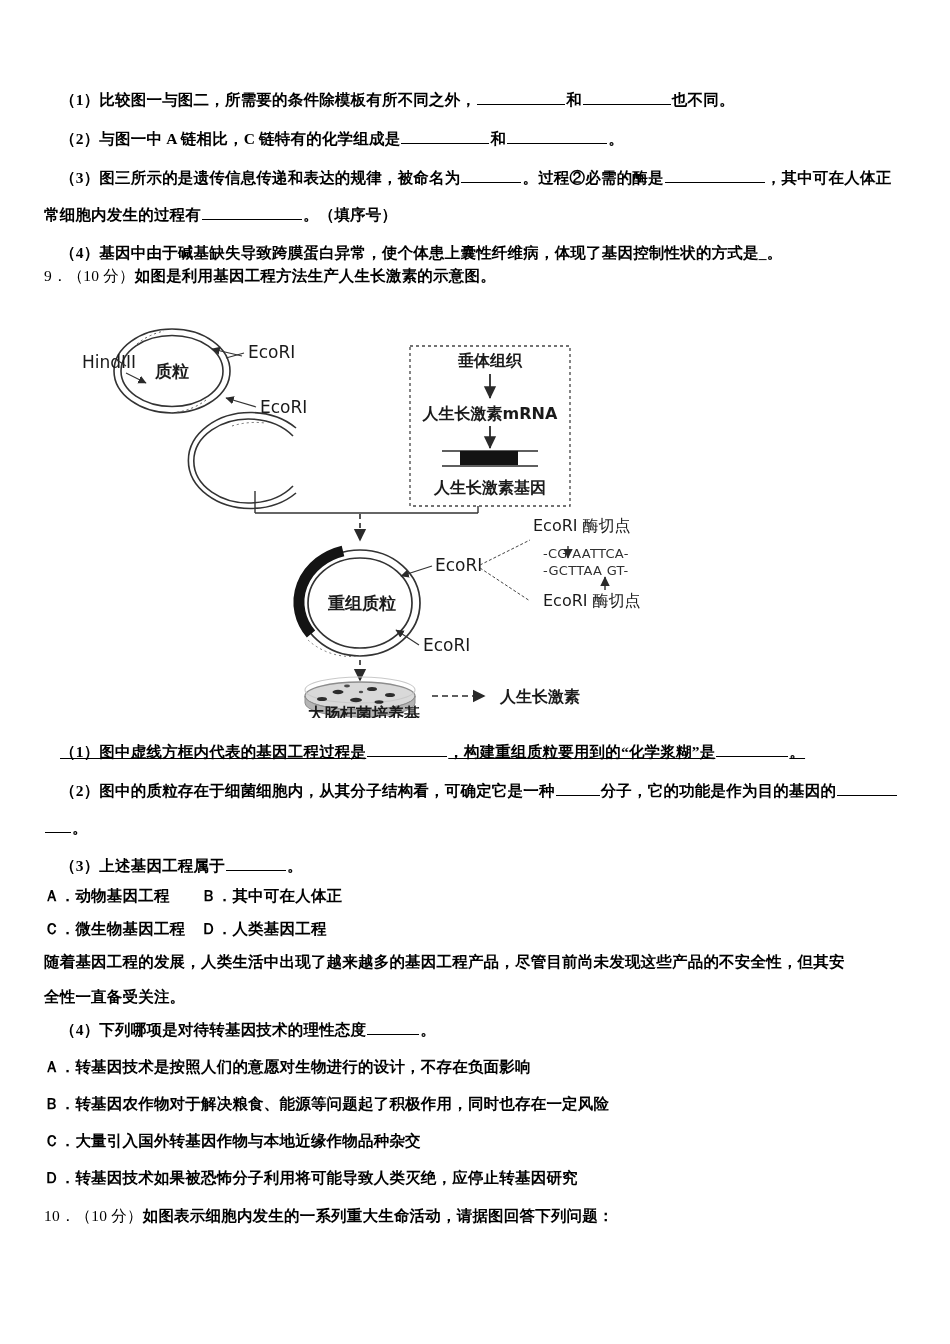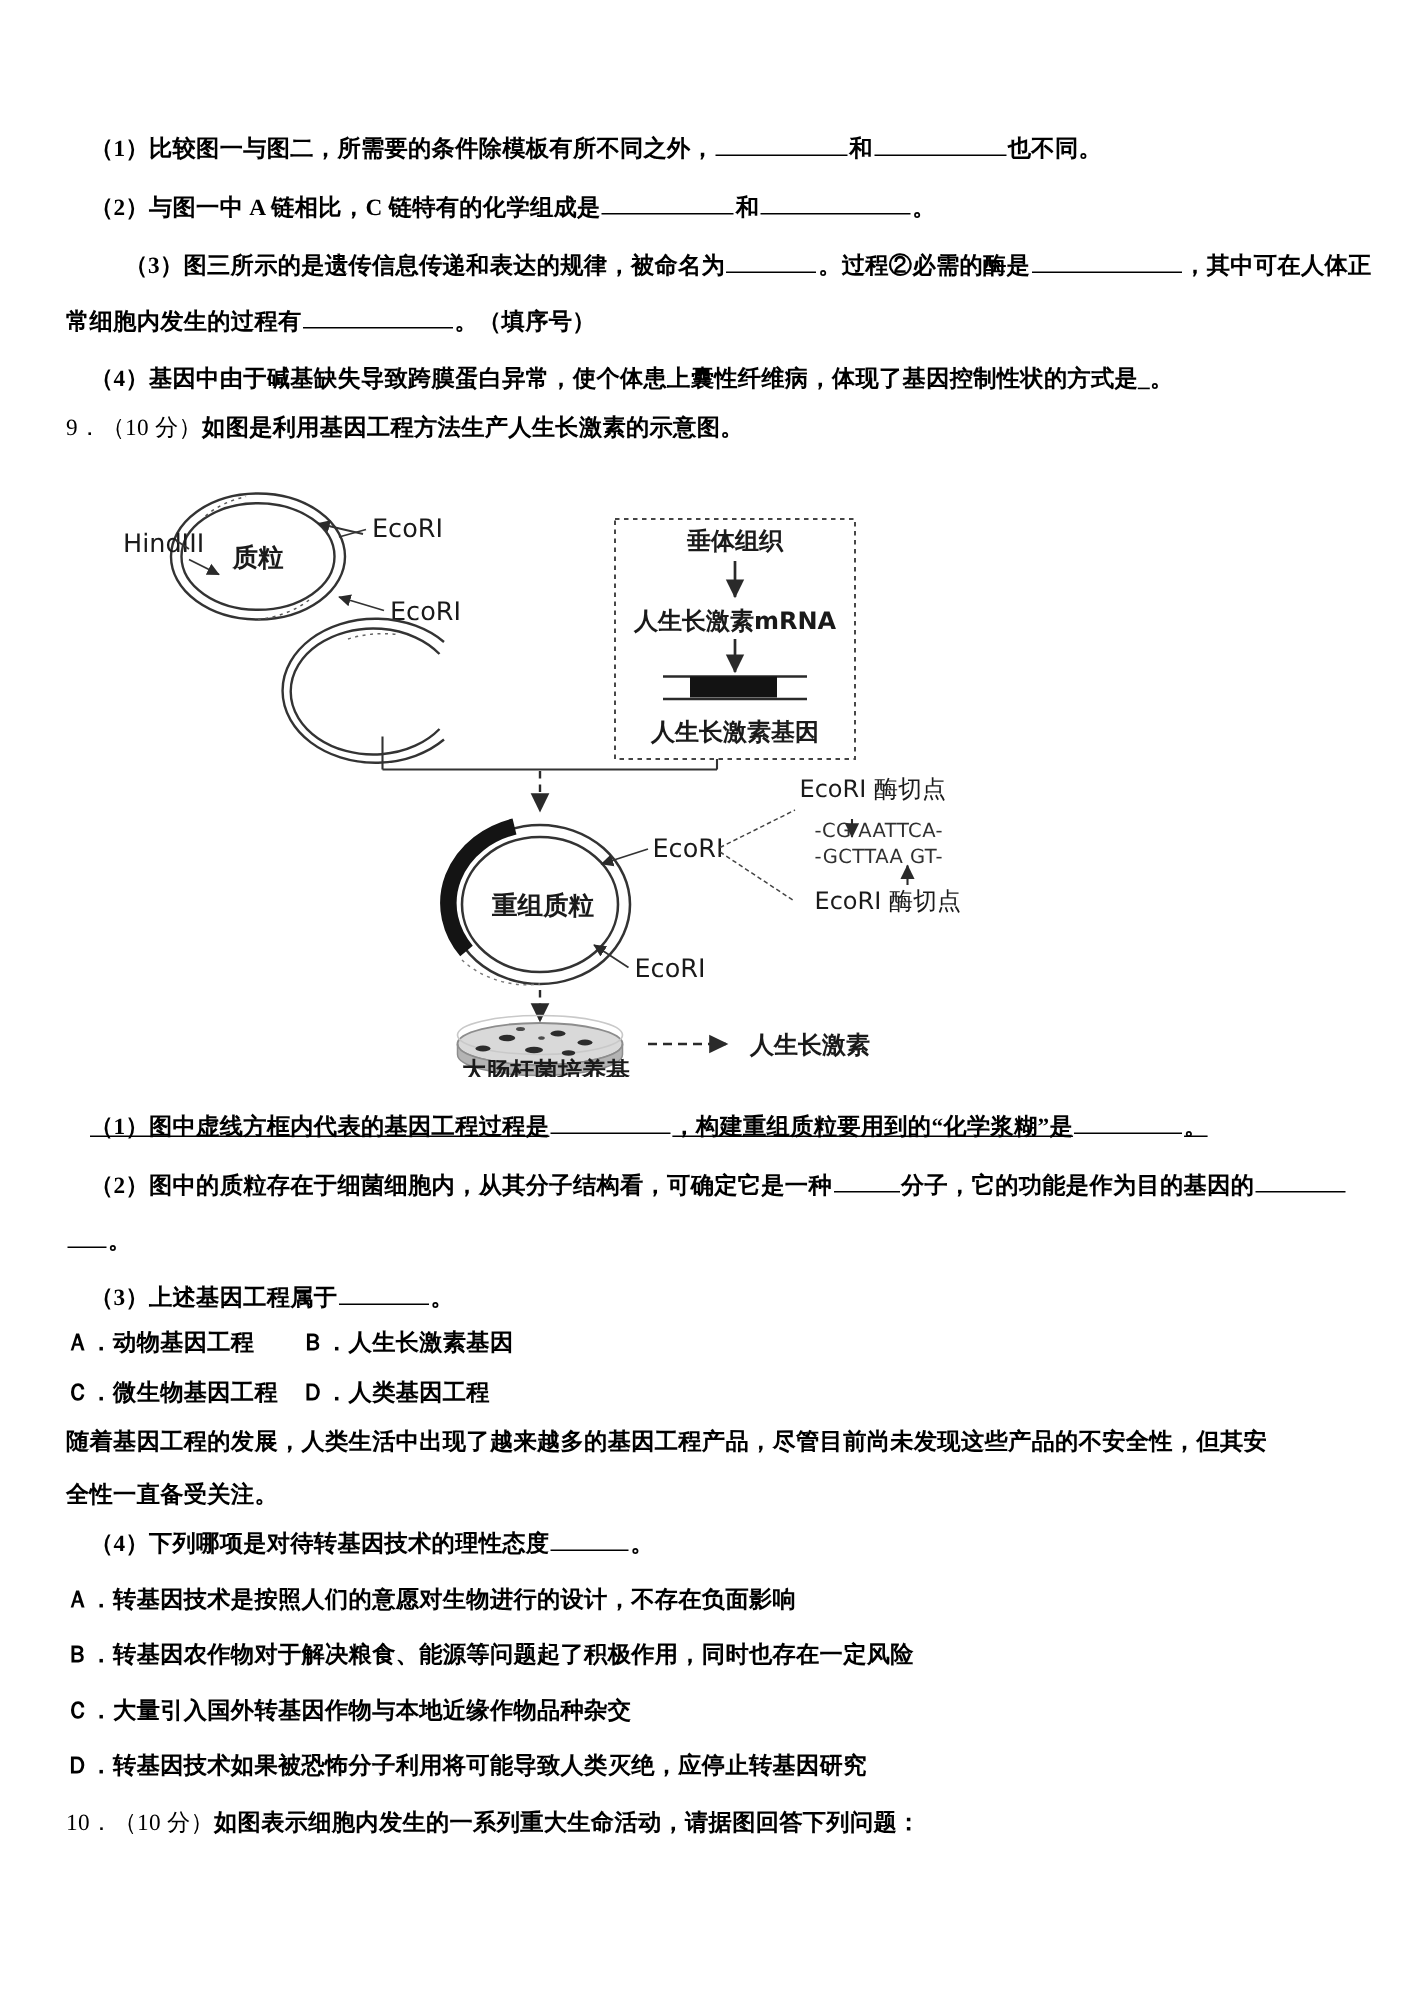--- a/index.html
+++ b/index.html
@@ -75,33 +75,33 @@
 <div class="page">
 
   <div class="para" style="left:60px; top:88px;">
     <span>（1）比较图一与图二，所需要的条件除模板有所不同之外，</span><span class="blank b60"></span><span>和</span><span class="blank b60"></span><span>也不同。</span>
   </div>
 
   <div class="para" style="left:60px; top:127px;">
     <span>（2）与图一中 A 链相比，C 链特有的化学组成是</span><span class="blank b60"></span><span>和</span><span class="blank b70"></span><span>。</span>
   </div>
 
-  <div class="para" style="left:60px; top:166px;margin-left:23px;">
+  <div class="para" style="left:60px; top:166px;">
     <span>（3）图三所示的是遗传信息传递和表达的规律，被命名为</span><span class="blank b40"></span><span>。过程②必需的酶是</span><span class="blank b70"></span><span>，其中可在人体正</span>
   </div>
 
   <div class="para" style="left:44px; top:203px;">
     <span>常细胞内发生的过程有</span><span class="blank b70"></span><span>。（填序号）</span>
   </div>
 
   <div class="para" style="left:60px; top:241px;">
     <span>（4）基因中由于碱基缺失导致跨膜蛋白异常，使个体患上囊性纤维病，体现了基因控制性状的方式是_。</span>
   </div>
 
-  <div class="para" style="left:44px; top:274px; font-weight:normal;">
+  <div class="para" style="left:44px; top:264px; font-weight:normal;">
     <span style="font-weight:normal;">9．</span><span style="font-weight:normal;">（10 分）</span><span style="font-weight:bold;">如图是利用基因工程方法生产人生长激素的示意图。</span>
   </div>
 
   <div id="diagram">
     <svg width="620" height="400" viewBox="0 0 620 400" xmlns="http://www.w3.org/2000/svg">
       <defs>
         <marker id="arrH" markerWidth="9" markerHeight="9" refX="7" refY="4.5" orient="auto">
           <path d="M0,0.6 L8,4.5 L0,8.4 z" fill="#2a2a2a"></path>
         </marker>
         <marker id="arrSm" markerWidth="8" markerHeight="8" refX="6.5" refY="4" orient="auto">
@@ -215,21 +215,21 @@
 
   <div class="para" style="left:44px; top:816px;">
     <span class="blank b20"></span><span>。</span>
   </div>
 
   <div class="para" style="left:60px; top:854px;">
     <span>（3）上述基因工程属于</span><span class="blank b40"></span><span>。</span>
   </div>
 
   <div class="para" style="left:44px; top:884px;">
-    <span>Ａ．动物基因工程　　Ｂ．人生长激素基因</span>
+    <span>Ａ．动物基因工程　　Ｂ．其中可在人体正</span>
   </div>
 
   <div class="para" style="left:44px; top:917px;">
     <span>Ｃ．微生物基因工程　Ｄ．人类基因工程</span>
   </div>
 
   <div class="para" style="left:44px; top:950px;">
     <span>随着基因工程的发展，人类生活中出现了越来越多的基因工程产品，尽管目前尚未发现这些产品的不安全性，但其安</span>
   </div>
 

